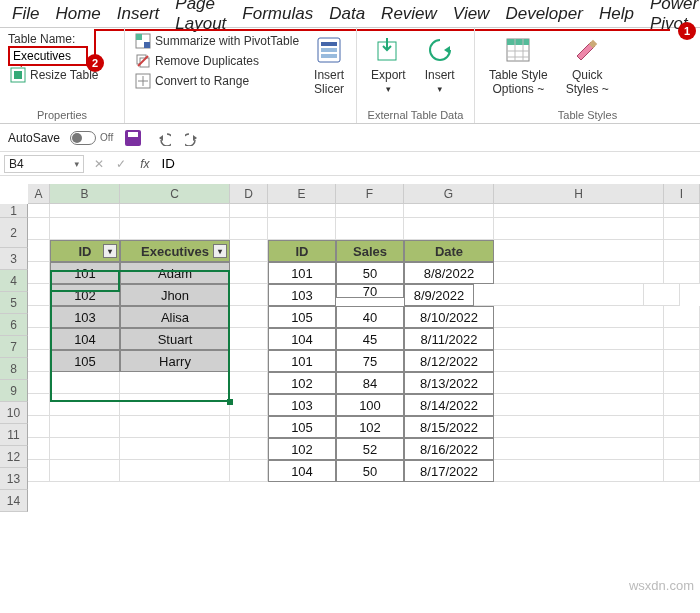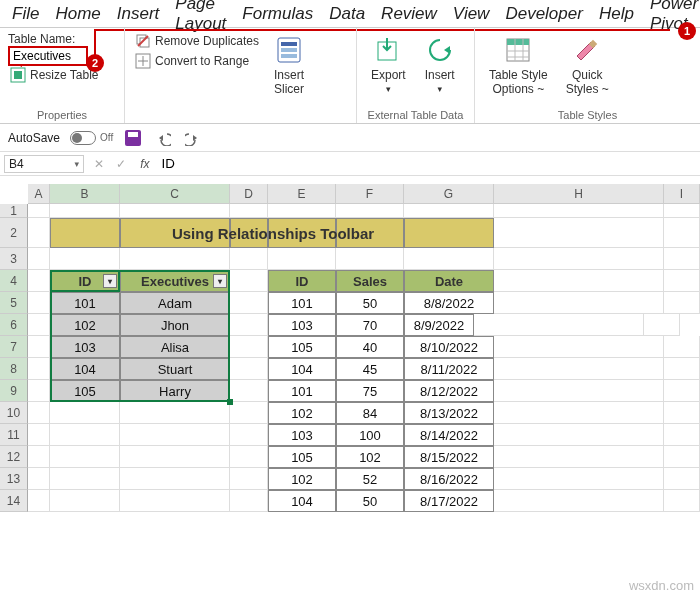--- a/index.html
+++ b/index.html
@@ -91,20 +91,30 @@
         </span>
       <span>Resize Table</span>
     </div>
     <div class="ribbon-group-label">Properties</div>
     <div class="callout-badge" style="left:86px; top:26px;">2</div>
   </div>
 
   <div class="ribbon-group" style="width:232px;">
     <div class="rg-body">
       <div class="rg-col">
+        <div class="ribbon-btn">
+          <span class="icon16">
+              <svg width="16" height="16">
+                <rect x="1" y="1" width="14" height="14" fill="#fff" stroke="#888"></rect>
+                <rect x="1" y="1" width="6" height="6" fill="#5b9"></rect>
+                <rect x="9" y="9" width="6" height="6" fill="#46a"></rect>
+              </svg>
+            </span>
+          <span>Summarize with PivotTable</span>
+        </div>
         <div class="ribbon-btn">
           <span class="icon16">
               <svg width="16" height="16">
                 <rect x="2" y="2" width="9" height="9" fill="#fff" stroke="#888"></rect>
                 <rect x="5" y="5" width="9" height="9" fill="#fff" stroke="#888"></rect>
                 <line x1="3" y1="13" x2="13" y2="3" stroke="#c44" stroke-width="2"></line>
               </svg>
             </span>
           <span>Remove Duplicates</span>
         </div>
@@ -255,33 +265,20 @@
         <div class="cell" style="width:22px;height:14px"></div>
         <div class="cell" style="width:70px;height:14px"></div>
         <div class="cell" style="width:110px;height:14px"></div>
         <div class="cell" style="width:38px;height:14px"></div>
         <div class="cell" style="width:68px;height:14px"></div>
         <div class="cell" style="width:68px;height:14px"></div>
         <div class="cell" style="width:90px;height:14px"></div>
         <div class="cell" style="width:170px;height:14px"></div>
         <div class="cell" style="width:36px;height:14px"></div>
       </div>
-      <div class="gridrow" style="height:30px">
-        <div class="cell" style="width:22px;height:30px"></div>
-        <div class="cell title-band" style="width: 70px; height: 30px; justify-content: center; position: relative;">
-          <div style="position: absolute; left: 0px; top: 0px; height: 100%; display: flex; align-items: center; justify-content: center; font-weight: bold; font-size: 15px; width: 444px;">Using Relationships Toolbar</div>
-        </div>
-        <div class="cell title-band" style="width:110px;height:30px"></div>
-        <div class="cell title-band" style="width:38px;height:30px"></div>
-        <div class="cell title-band" style="width:68px;height:30px"></div>
-        <div class="cell title-band" style="width:68px;height:30px"></div>
-        <div class="cell title-band" style="width:90px;height:30px"></div>
-        <div class="cell" style="width:170px;height:30px"></div>
-        <div class="cell" style="width:36px;height:30px"></div>
-      </div>
       <div class="gridrow" style="height:22px">
         <div class="cell" style="width:22px;height:22px"></div>
         <div class="cell" style="width:70px;height:22px"></div>
         <div class="cell" style="width:110px;height:22px"></div>
         <div class="cell" style="width:38px;height:22px"></div>
         <div class="cell" style="width:68px;height:22px"></div>
         <div class="cell" style="width:68px;height:22px"></div>
         <div class="cell" style="width:90px;height:22px"></div>
         <div class="cell" style="width:170px;height:22px"></div>
         <div class="cell" style="width:36px;height:22px"></div>
@@ -313,21 +310,21 @@
         <div class="cell tcell" style="width:90px;height:22px">8/8/2022</div>
         <div class="cell" style="width:170px;height:22px"></div>
         <div class="cell" style="width:36px;height:22px"></div>
       </div>
       <div class="gridrow" style="height:22px">
         <div class="cell" style="width:22px;height:22px"></div>
         <div class="cell tcell-sel" style="width:70px;height:22px">102</div>
         <div class="cell tcell-sel" style="width:110px;height:22px">Jhon</div>
         <div class="cell" style="width:38px;height:22px"></div>
         <div class="cell tcell" style="width:68px;height:22px">103</div>
-        <div class="cell tcell" style="width:68px;height:22px">70</div>
+        <div class="cell tcell" style="width:68px;height:14px">70</div>
         <div class="cell tcell" style="width:70px;height:22px">8/9/2022</div>
         <div class="cell" style="width:170px;height:22px"></div>
         <div class="cell" style="width:36px;height:22px"></div>
       </div>
       <div class="gridrow" style="height:22px">
         <div class="cell" style="width:22px;height:22px"></div>
         <div class="cell tcell-sel" style="width:70px;height:22px">103</div>
         <div class="cell tcell-sel" style="width:110px;height:22px">Alisa</div>
         <div class="cell" style="width:38px;height:22px"></div>
         <div class="cell tcell" style="width:68px;height:22px">105</div>

